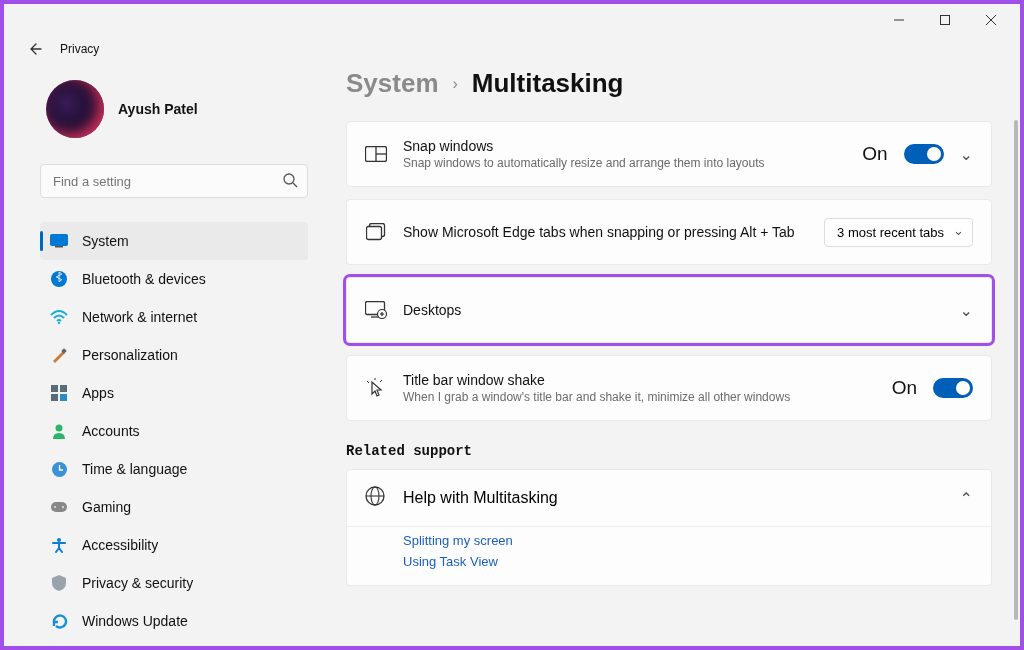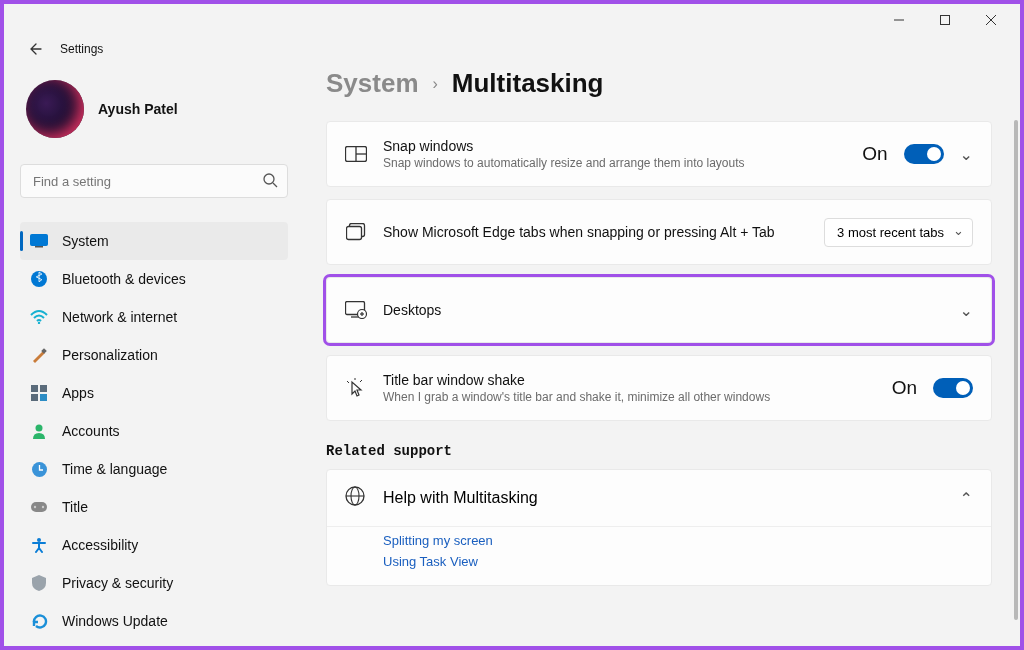--- a/index.html
+++ b/index.html
@@ -8,21 +8,21 @@
 
   .titlebar { height: 32px; display: flex; justify-content: flex-end; align-items: center; padding: 0 6px; }
   .win-ctrl { width: 46px; height: 32px; display:flex; align-items:center; justify-content:center; color:#555; font-size:10px; }
   .scrollbar-fake { position:absolute; right:6px; top:120px; width:4px; height:500px; background:#b8b8b8; border-radius:2px; }
 
   .topbar { display:flex; align-items:center; gap:16px; padding: 0 0 0 20px; height:26px; }
   .back { width:20px; height:20px; display:flex; align-items:center; justify-content:center; color:#333; }
   .app-title { font-size:12px; color:#111; }
 
   .body { display:flex; height: calc(100% - 58px); }
-  .sidebar { width: 300px; padding: 8px 16px 0 16px; display:flex; flex-direction:column; gap:6px; }
+  .sidebar { width: 300px; padding: 8px 16px 0 16px; display:flex; flex-direction:column; gap:6px;margin-left:20px; }
   .profile { display:flex; align-items:center; gap:14px; padding:10px 6px 6px 6px; }
   .avatar { width:58px; height:58px; border-radius:50%; background: radial-gradient(circle at 35% 40%, #3a1a55 0%, #1a0d2e 55%, #0a0510 100%); box-shadow: inset -6px -4px 14px #d13060; }
   .profile-name { font-weight:600; font-size:14px; color:#111; }
 
   .search { margin-top:14px; position:relative; }
   .search input { width:100%; height:34px; border:1px solid #ddd; border-radius:4px; background:#fbfbfb; padding:0 34px 0 12px; font-size:13px; color:#555; }
   .search .icon { position:absolute; right:10px; top:8px; color:#555; }
 
   .nav { margin-top:18px; display:flex; flex-direction:column; }
   .nav-item { display:flex; align-items:center; gap:14px; height:38px; padding:0 10px; border-radius:4px; font-size:14px; color:#111; position:relative; }
@@ -79,21 +79,21 @@
       </svg>
     </div>
 </div>
 
 <div class="topbar">
   <div class="back">
     <svg width="16" height="16" viewBox="0 0 16 16">
         <path d="M10 3 L5 8 L10 13 M5 8 H15" stroke="#333" stroke-width="1.3" fill="none" stroke-linecap="round"></path>
       </svg>
   </div>
-  <div class="app-title">Settings</div>
+  <div class="app-title">Privacy</div>
 </div>
 
 <div class="body">
   <div class="sidebar">
     <div class="profile">
       <div class="avatar"></div>
       <div class="profile-name">Ayush Patel</div>
     </div>
     <div class="search">
       <input placeholder="Find a setting" style="">
@@ -171,21 +171,21 @@
         <span>Time &amp; language</span>
       </div>
       <div class="nav-item">
         <span class="nav-icon">
             <svg width="18" height="12">
               <rect x="1" y="1" width="16" height="10" rx="5" fill="#888"></rect>
               <circle cx="5" cy="6" r="1.2" fill="#ccc"></circle>
               <circle cx="13" cy="6" r="1.2" fill="#ccc"></circle>
             </svg>
           </span>
-        <span>Title</span>
+        <span>Gaming</span>
       </div>
       <div class="nav-item">
         <span class="nav-icon">
             <svg width="16" height="16">
               <circle cx="8" cy="3" r="2" fill="#0a7dd6"></circle>
               <path d="M2 6 h12 M8 6 v5 M8 11 l-3 4 M8 11 l3 4" stroke="#0a7dd6" stroke-width="2" fill="none" stroke-linecap="round"></path>
             </svg>
           </span>
         <span>Accessibility</span>
       </div>

